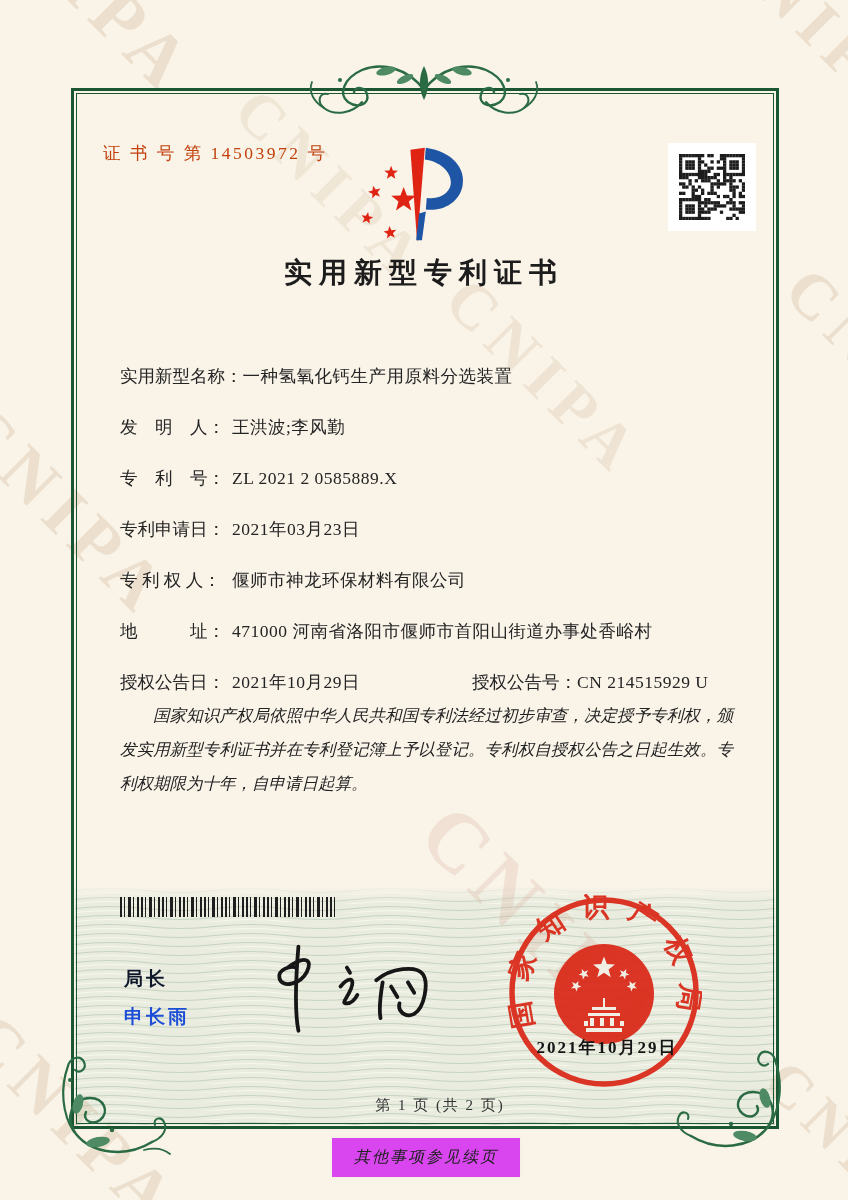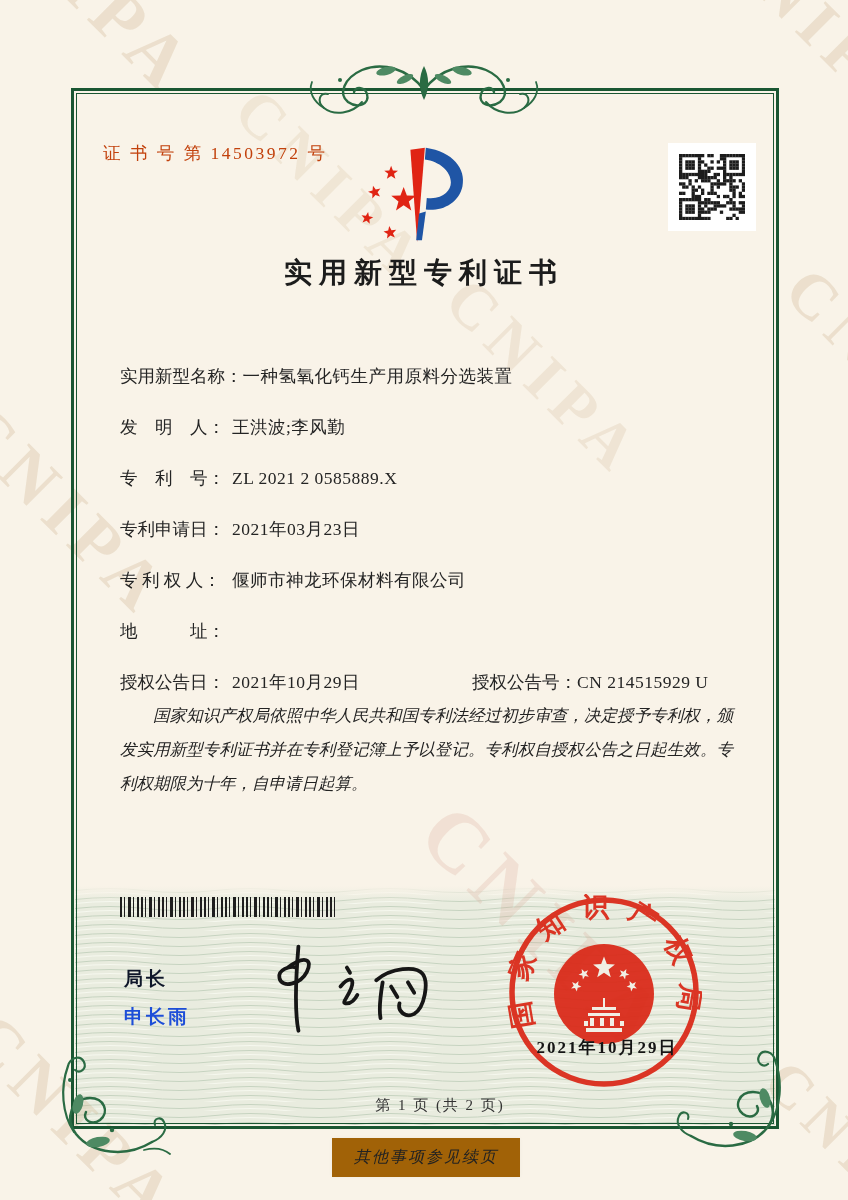--- a/index.html
+++ b/index.html
@@ -52,21 +52,21 @@
   .officer-title{position:absolute;left:124px;top:966px;font-size:19px;font-weight:600;
       letter-spacing:3px;color:#0f172a;font-family:"Liberation Sans","DejaVu Sans",sans-serif;}
   .officer-name{position:absolute;left:124px;top:1004px;font-size:19px;font-weight:600;
       letter-spacing:3px;color:#1d4ed8;font-family:"Liberation Sans","DejaVu Sans",sans-serif;}
   .signature{position:absolute;left:250px;top:936px;}
   .seal{position:absolute;left:506px;top:894px;}
   .seal-date{position:absolute;left:512px;top:1036px;width:190px;text-align:center;
       font-size:17px;font-weight:600;letter-spacing:2px;color:#151515;}
   .page-info{position:absolute;left:0;top:1096px;width:848px;text-align:center;
       font-size:15px;letter-spacing:2px;color:#333;padding-left:16px;}
-  .cont-note{position:absolute;left:332px;top:1138px;background:#a16207;
+  .cont-note{position:absolute;left:332px;top:1138px;background:#d946ef;
       padding:9px 22px;font-size:16px;font-style:italic;letter-spacing:2px;color:#222;
       box-shadow:0 0 4px rgba(0,0,0,.04);}
 </style>
 </head>
 <body>
 
 <div class="page">
 
   <svg class="band-svg" width="700" height="239" viewBox="0 0 700 239" preserveAspectRatio="none">
     <defs>
@@ -402,20 +402,21 @@
     <div class="field-row">
       <span class="f-label">专利申请日：</span>
       <span class="f-value">2021年03月23日</span>
     </div>
     <div class="field-row">
       <span class="f-label">专 利 权 人：</span>
       <span class="f-value">偃师市神龙环保材料有限公司</span>
     </div>
     <div class="field-row">
       <span class="f-label">地　　　址：</span>
+      <span class="f-value">471000 河南省洛阳市偃师市首阳山街道办事处香峪村</span>
     </div>
     <div class="field-row">
       <span class="f-label">授权公告日：</span>
       <span class="f-value">2021年10月29日</span>
       <span class="f-label2">授权公告号：</span>
       <span class="f-value">CN 214515929 U</span>
     </div>
   </div>
 
   <div class="body-text">

